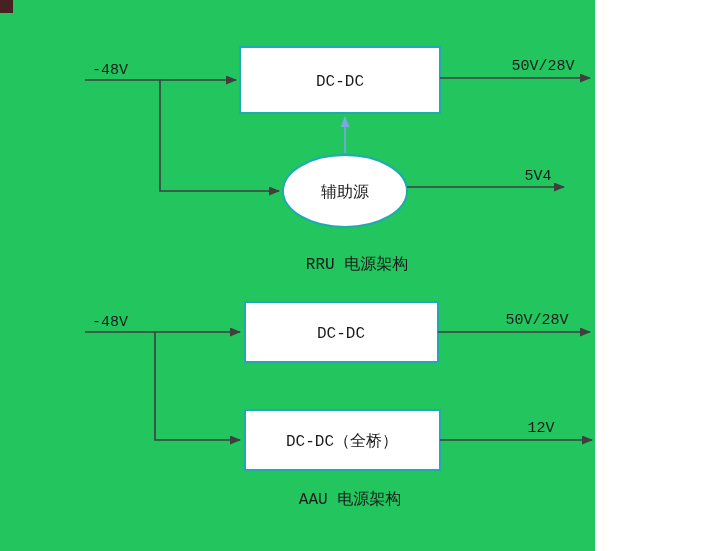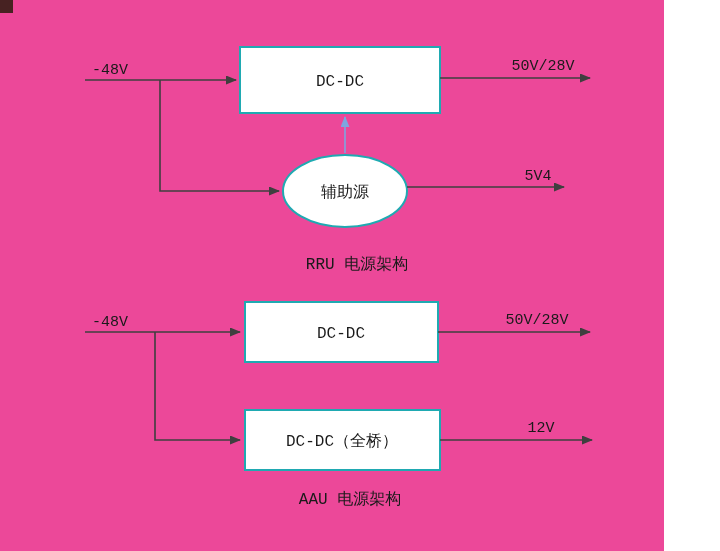--- a/index.html
+++ b/index.html
@@ -2,23 +2,23 @@
 <html><head>
 <meta charset="utf-8">
 <style>
   html, body {
     margin: 0;
     padding: 0;
     background: #ffffff;
   }
   .canvas {
     position: relative;
-    width: 664px;
+    width: 595px;
     height: 551px;
-    background: #ec4899;
+    background: #22c55e;
     overflow: hidden;
     font-family: "Liberation Mono", "DejaVu Sans Mono", monospace;
   }
   svg text {
     font-family: "Liberation Mono", "DejaVu Sans Mono", monospace;
     fill: #1a1a1a;
   }
   .connector {
     fill: none;
     stroke-width: 1.6;

